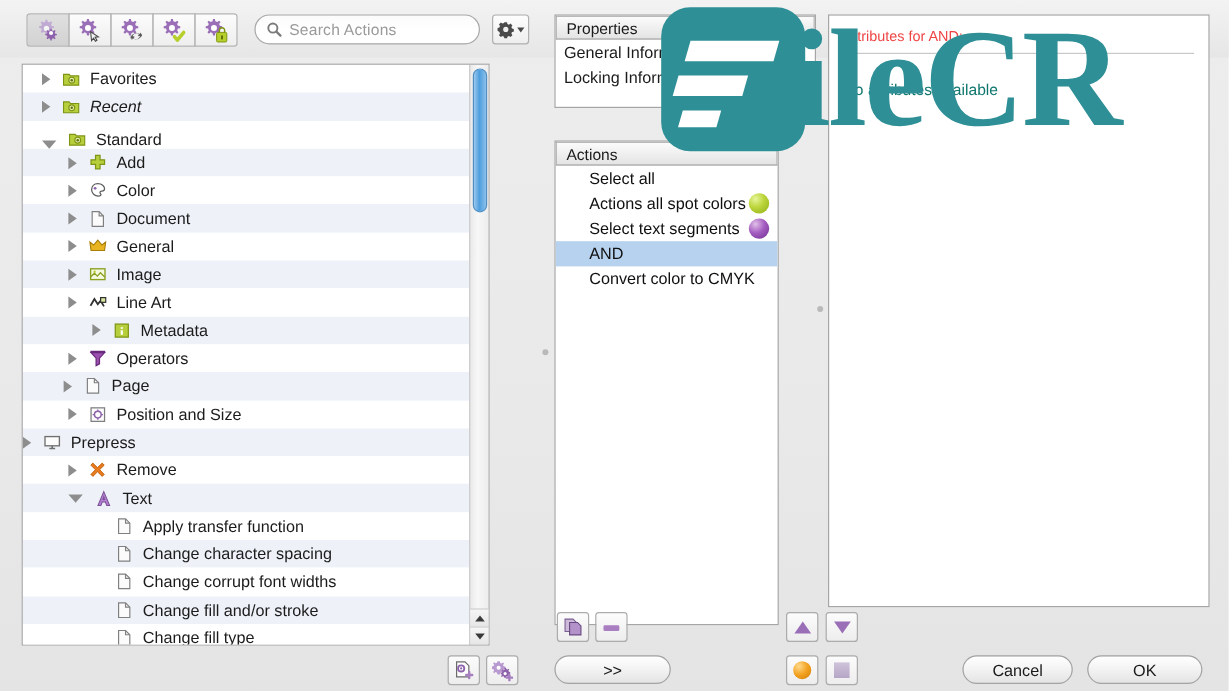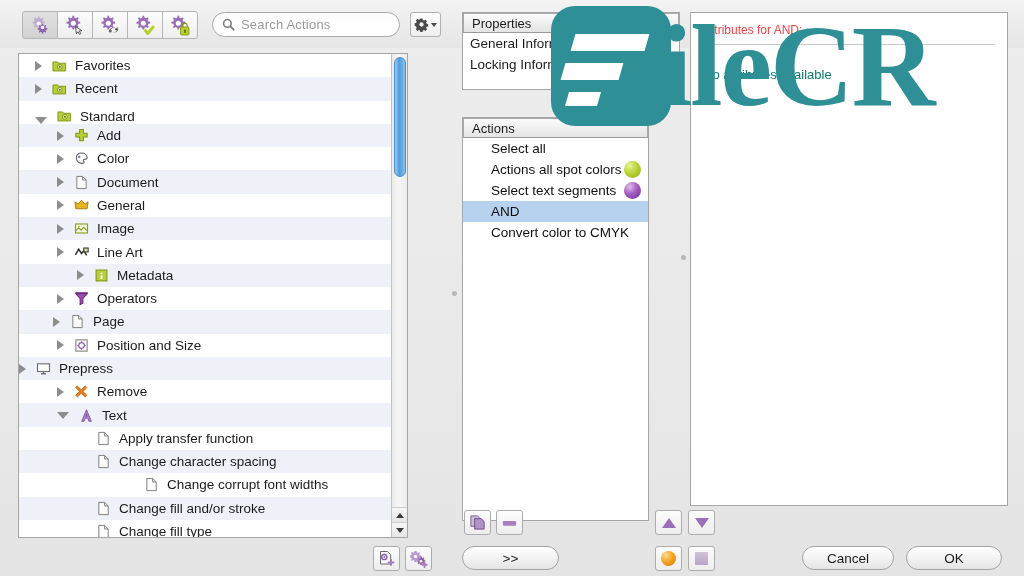--- a/index.html
+++ b/index.html
@@ -305,21 +305,21 @@
           <span class="twisty "></span>
           <span class="ticon" style="margin-left: 8px;">
             <svg width="15" height="15" viewBox="0 0 16 16">
               <path d="M1 4.2h5l1.2 1.4h7.3v8.2H1z" fill="#b7cf3c" stroke="#7e9415" stroke-width="1"></path>
               <circle cx="8.3" cy="9.4" r="2.6" fill="#e3eeb0" stroke="#7e9415" stroke-width="1"></circle>
               <circle cx="8.3" cy="9.4" r="1.1" fill="#5f7209"></circle>
             </svg>
           </span>
           <span class="tlabel">Favorites</span>
         </div>
-        <div class="trow even" style="padding-left: 16px;">
+        <div class="trow even" style="padding-left: 16px; font-style: italic;">
           <span class="twisty "></span>
           <span class="ticon" style="margin-left: 8px;">
             <svg width="15" height="15" viewBox="0 0 16 16">
               <path d="M1 4.2h5l1.2 1.4h7.3v8.2H1z" fill="#b7cf3c" stroke="#7e9415" stroke-width="1"></path>
               <circle cx="8.3" cy="9.4" r="2.6" fill="#e3eeb0" stroke="#7e9415" stroke-width="1"></circle>
               <circle cx="8.3" cy="9.4" r="1.1" fill="#5f7209"></circle>
             </svg>
           </span>
           <span class="tlabel">Recent</span>
         </div>
@@ -475,21 +475,21 @@
         <div class="trow even" style="padding-left: 60px;">
           <span class="twisty none"></span>
           <span class="ticon" style="margin-left: 8px;">
             <svg width="15" height="15" viewBox="0 0 16 16">
               <path d="M3 1.5h6.2L13 5.3v9.2H3z" fill="#fbfbfb" stroke="#808080" stroke-width="1.05"></path>
               <path d="M9.2 1.5v3.8H13" fill="none" stroke="#808080" stroke-width="1.05"></path>
             </svg>
           </span>
           <span class="tlabel">Change character spacing</span>
         </div>
-        <div class="trow odd" style="padding-left: 60px; margin-left: 48px;">
+        <div class="trow odd" style="padding-left: 60px;">
           <span class="twisty none"></span>
           <span class="ticon" style="margin-left: 8px;">
             <svg width="15" height="15" viewBox="0 0 16 16">
               <path d="M3 1.5h6.2L13 5.3v9.2H3z" fill="#fbfbfb" stroke="#808080" stroke-width="1.05"></path>
               <path d="M9.2 1.5v3.8H13" fill="none" stroke="#808080" stroke-width="1.05"></path>
             </svg>
           </span>
           <span class="tlabel">Change corrupt font widths</span>
         </div>
         <div class="trow even" style="padding-left: 60px;">

